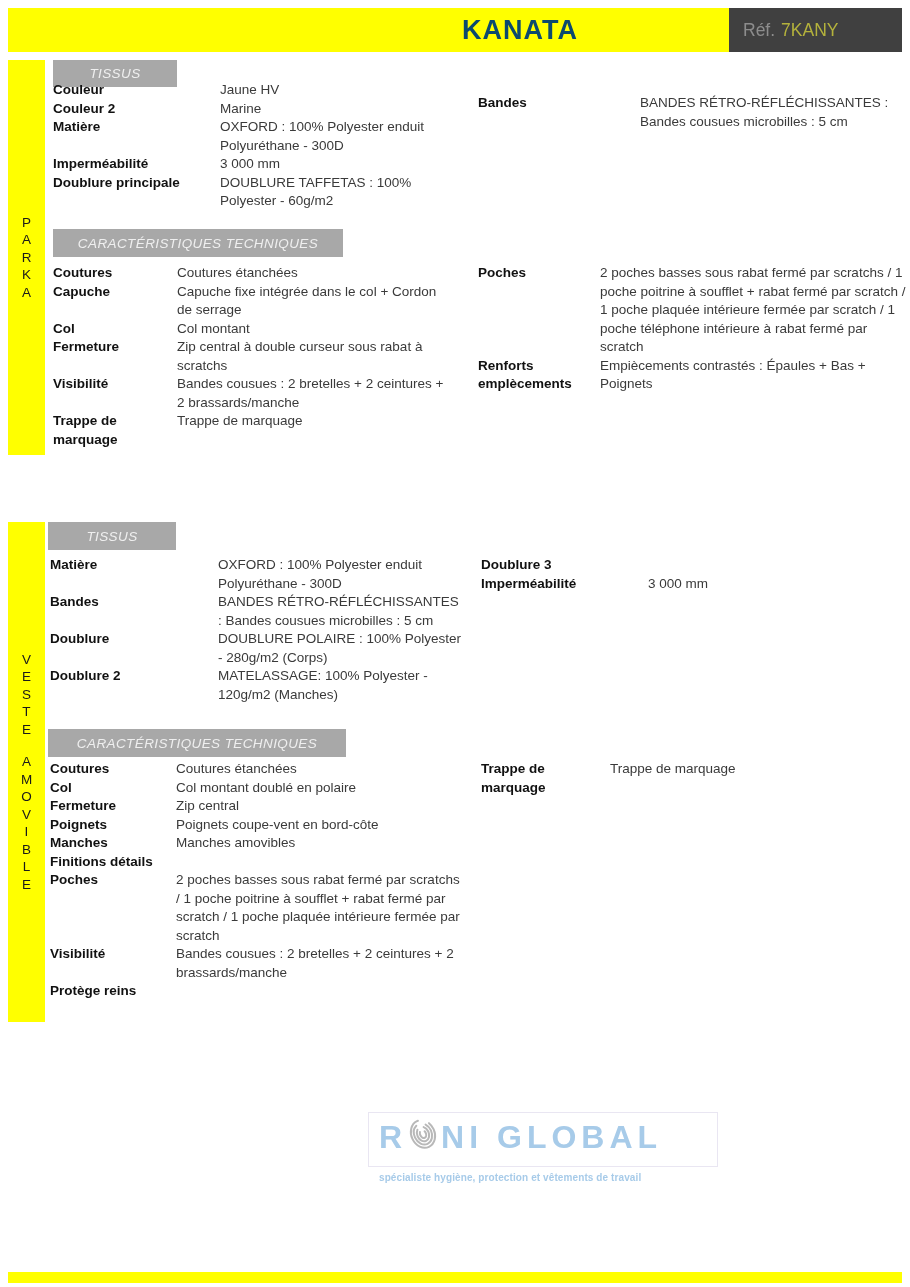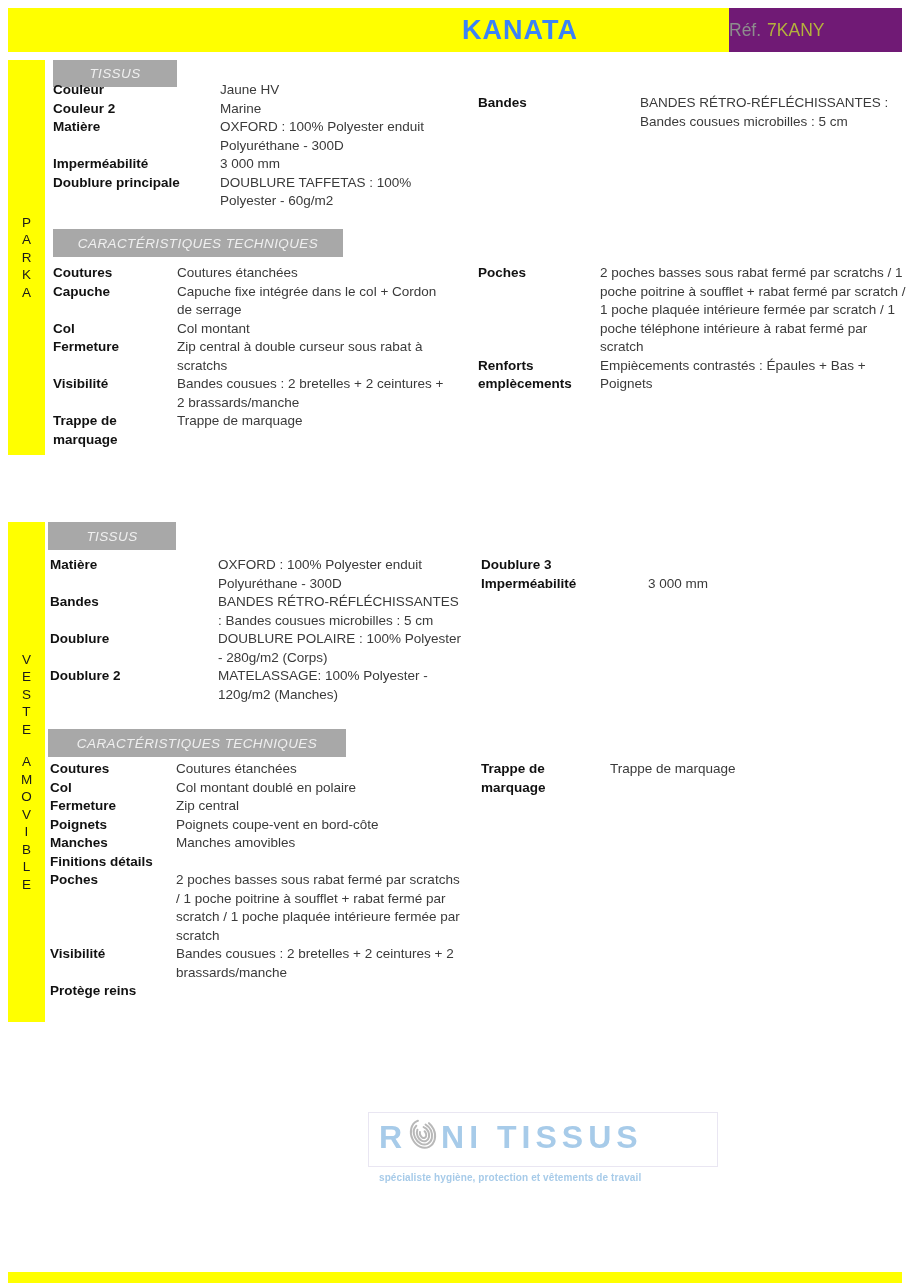--- a/index.html
+++ b/index.html
@@ -7,25 +7,25 @@
     position:relative; width:910px; height:1287px; background:#ffffff;
     font-family:"Liberation Sans", sans-serif; overflow:hidden;
   }
   .abs { position:absolute; }
   .yellow { background:#FFFF00; }
 
   
   .top-bar { left:8px; top:8px; width:721px; height:44px; }
   .header-title {
     left:340px; top:15px; width:360px; text-align:center;
-    font-size:27px; font-weight:bold; letter-spacing:1px; color:#3b82f6;
+    font-size:27px; font-weight:bold; letter-spacing:1px; color:#0c4a6e;
   }
   .ref-box {
-    left:729px; top:8px; width:173px; height:44px; background:#701a75;
-    display:flex; align-items:center; box-sizing:border-box;
+    left:729px; top:8px; width:173px; height:44px; background:#404040;
+    display:flex; align-items:center; padding-left:14px; box-sizing:border-box;
     font-size:17.5px;
   }
   .ref-label { color:#8D8D8D; margin-right:6px; }
   .ref-value { color:#B4B23C; }
 
   
   .side-bar {
     display:flex; flex-direction:column; align-items:center; justify-content:center;
   }
   .sb1 { left:8px; top:60px; width:37px; height:395px; }
@@ -265,20 +265,20 @@
       <span class="fp-icon">
         <svg width="30" height="34" viewBox="0 0 36 40">
           <g transform="rotate(-25 18 20)" fill="none" stroke="#B8B8B8" stroke-width="2.4" stroke-linecap="round">
             <ellipse cx="18" cy="20" rx="14" ry="17" stroke-dasharray="74 14"></ellipse>
             <ellipse cx="18" cy="20" rx="10.5" ry="13" stroke-dasharray="52 12"></ellipse>
             <ellipse cx="18" cy="20" rx="7" ry="9" stroke-dasharray="33 9"></ellipse>
             <ellipse cx="18" cy="20" rx="3.5" ry="5" stroke-dasharray="17 7"></ellipse>
           </g>
         </svg>
       </span>
-      <span>NI TISSUS</span>
+      <span>NI GLOBAL</span>
     </div>
     <div class="logo-tagline">spécialiste hygiène, protection et vêtements de travail</div>
   </div>
 
   <div class="abs bottom-bar yellow"></div>
 
 </div>
 
 </body></html>

